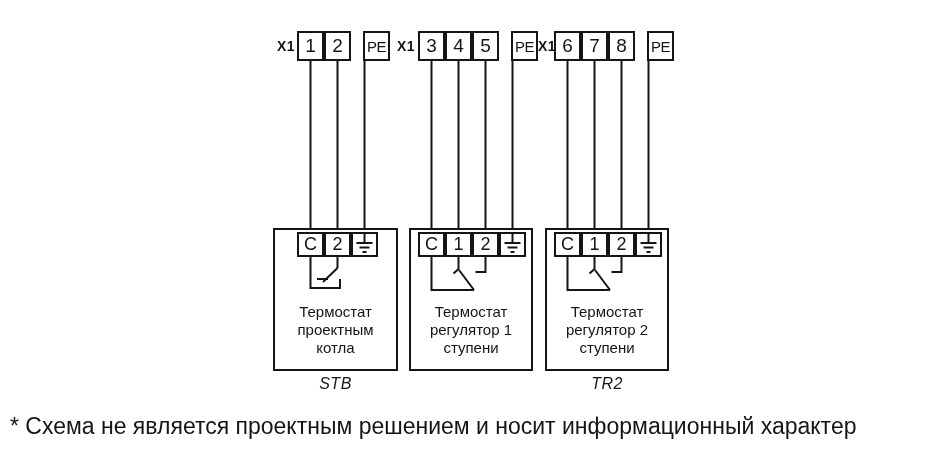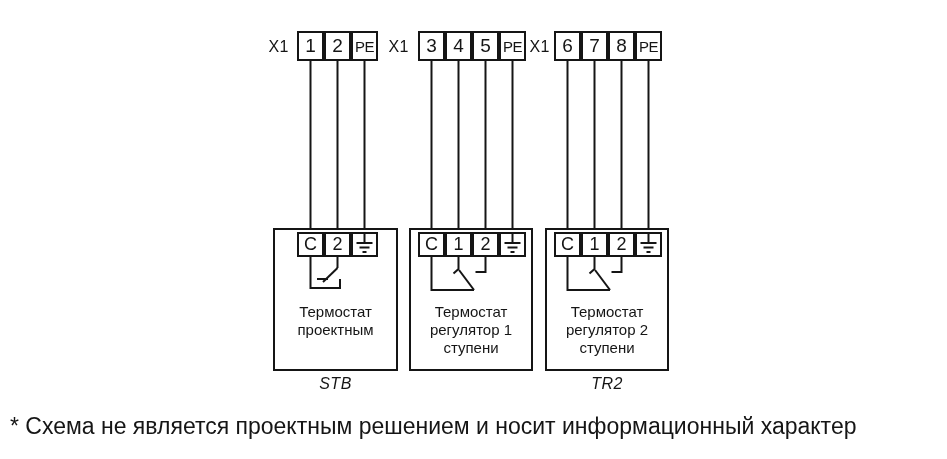--- a/index.html
+++ b/index.html
@@ -13,34 +13,35 @@
     color: #151515;
     overflow: hidden;
   }
   svg.wires { position: absolute; left: 0; top: 0; }
   line, path { stroke: #151515; stroke-width: 2; fill: none; }
 
   .x1 {
     position: absolute;
     width: 24px;
     top: 38px;
-    font-size: 16px;
-    font-weight: 400;
+    font-size: 14px;
+    font-weight: 700;
     text-align: right;
     letter-spacing: 0.5px;
+    margin-left: 6px;
   }
   .tblock { position: absolute; top: 31px; display: flex; }
   .cell {
     width: 27px; height: 30px;
     border: 2px solid #151515;
     display: flex; align-items: center; justify-content: center;
     font-size: 19px;
     background: #fff;
   }
-  .cell.pe { font-size: 15px; letter-spacing: -0.5px; }
+  .cell.pe { font-size: 15px; letter-spacing: -0.5px; margin-left: 12px; }
 
   .devbox {
     position: absolute;
     top: 228px;
     width: 125px; height: 143px;
     border: 2px solid #151515;
     background: #fff;
   }
   .strip { position: absolute; top: 2px; display: flex; }
   .scell {
@@ -117,20 +118,21 @@
     </div>
     <svg class="swsvg" style="left:22px" width="85" height="36" viewBox="0 0 85 36">
       <path d="M13.5 0 V31 H43 V22"></path>
       <path d="M40.5 0 V11"></path>
       <path d="M40.5 11 L26 25"></path>
       <path d="M20 22 H31"></path>
     </svg>
     <div class="devlabel">
       <div>Термостат</div>
       <div>проектным</div>
+      <div>котла</div>
     </div>
   </div>
   <div class="ref" style="left:273px">STB</div>
 
   <div class="x1" style="left:385px">X1</div>
 
   <div class="tblock" style="left:418px">
     <div class="cell">3</div>
     <div class="cell">4</div>
     <div class="cell">5</div>

